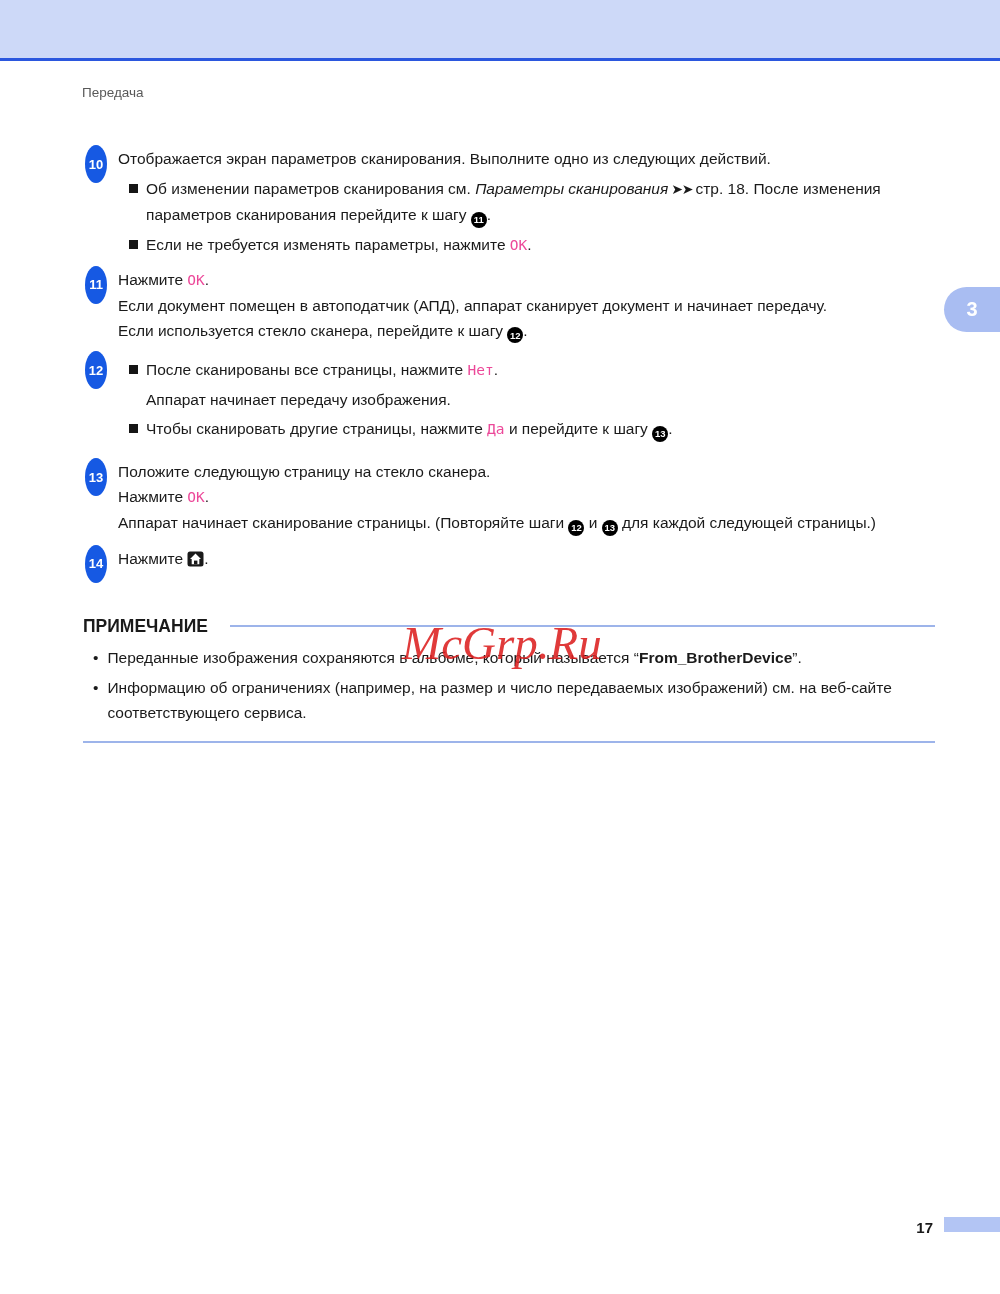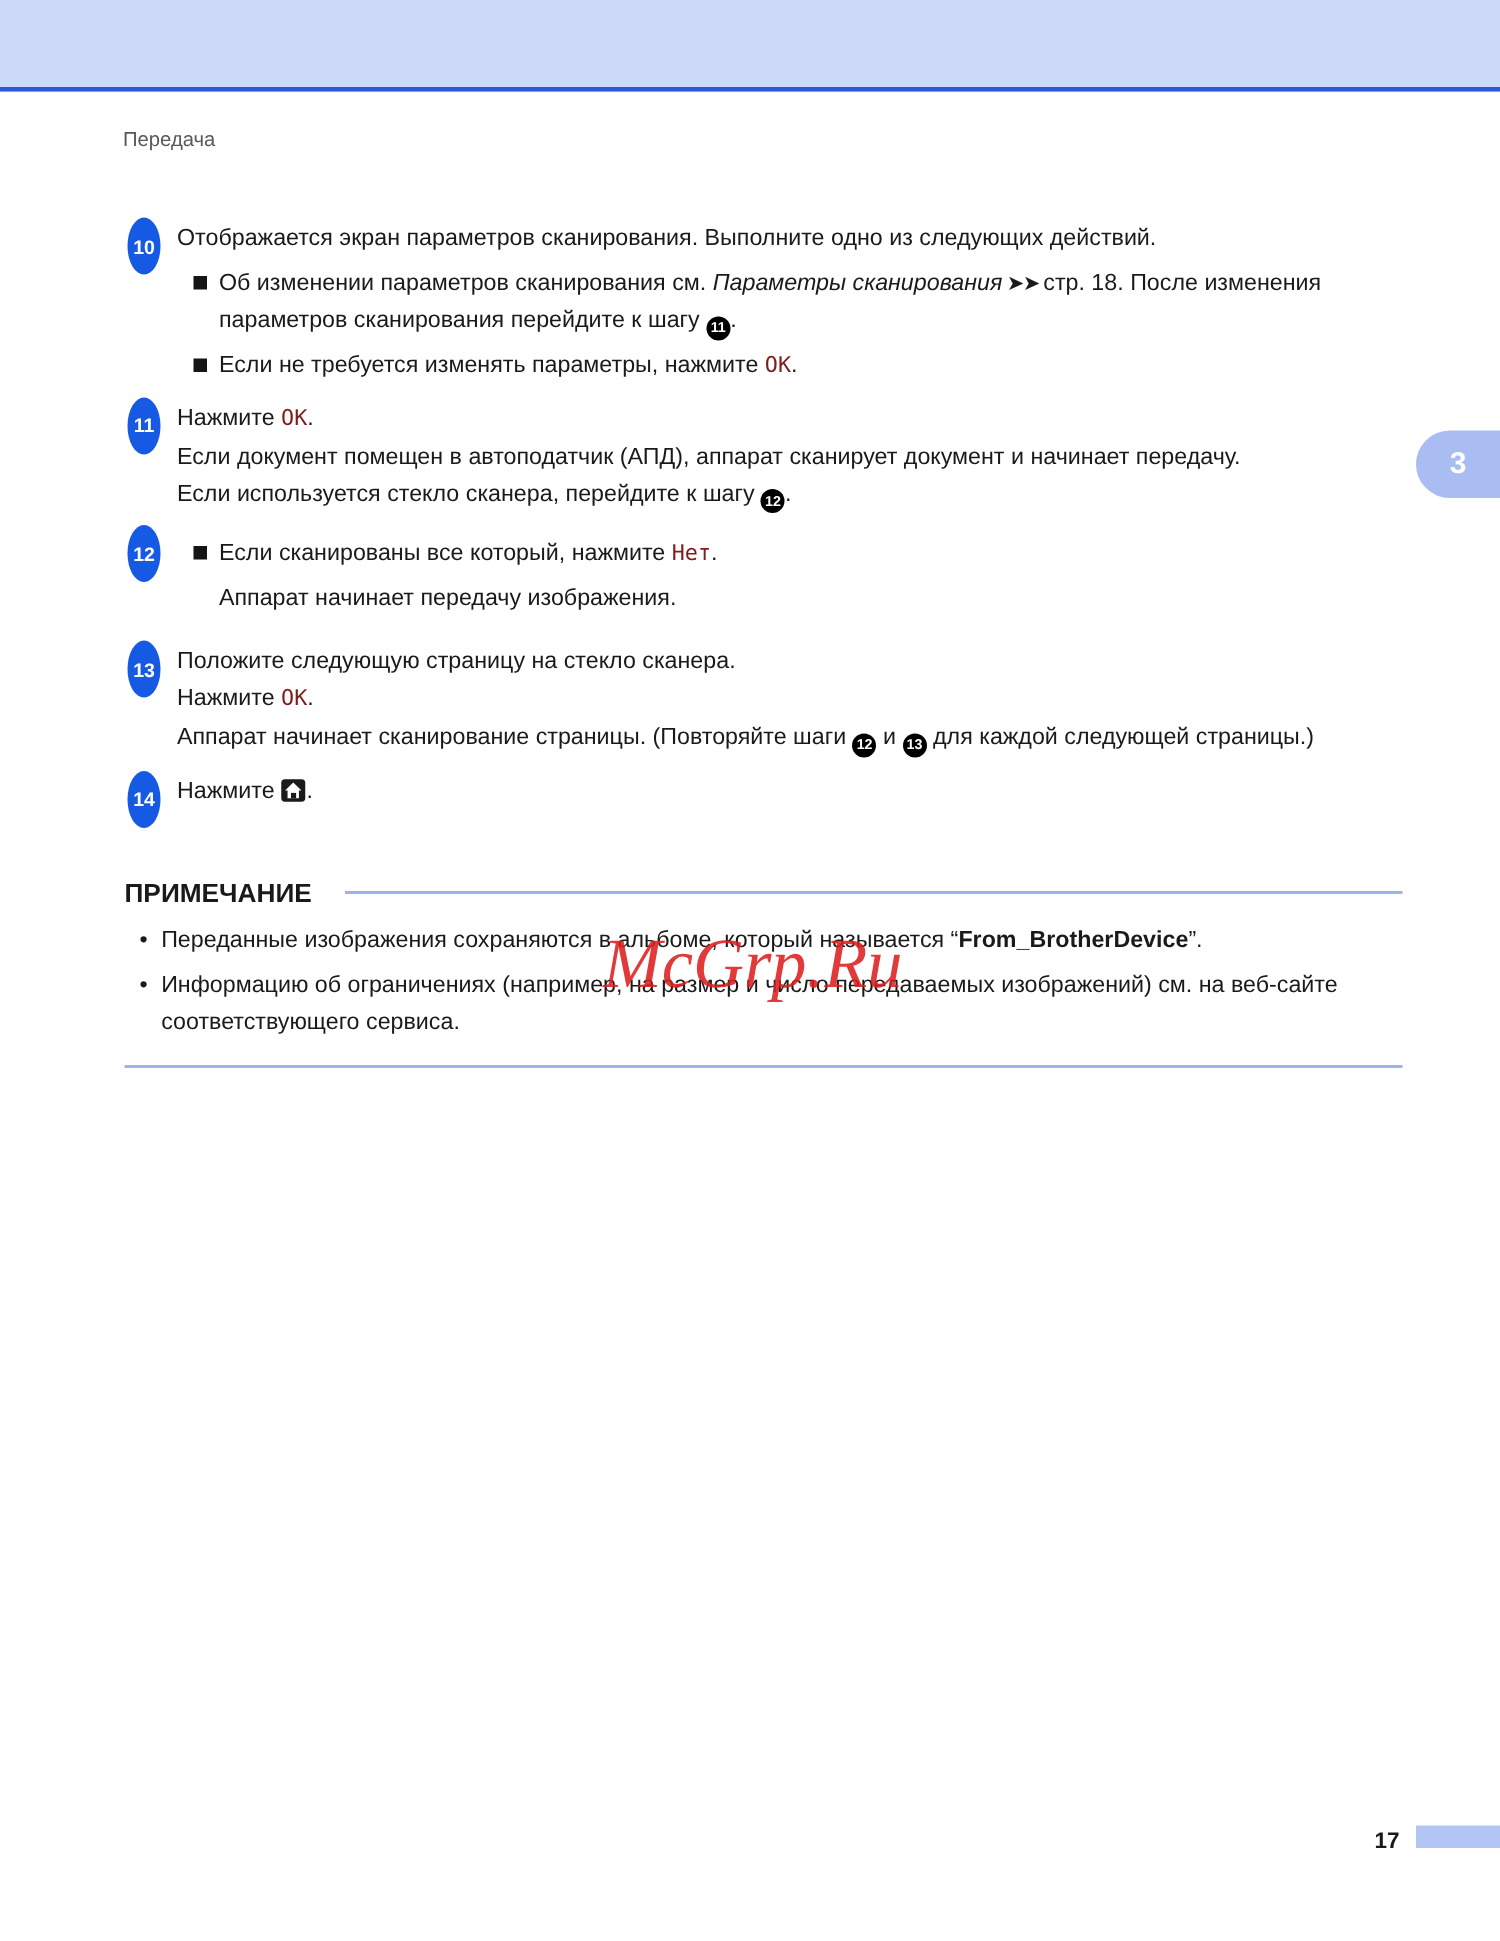--- a/index.html
+++ b/index.html
@@ -23,21 +23,21 @@
 
   .brow { display:flex; margin-left:11px; }
   .bsq { width:9px; height:9px; background:#151515; margin:8px 8px 0 0; flex:none; }
   .btxt { flex:1; line-height:25px; }
   .sub { margin-left:28px; line-height:25px; }
 
   .mt4{margin-top:4px;} .mt5{margin-top:5px;} .mt7{margin-top:7px;}
   .mt8{margin-top:8px;} .mt15{margin-top:15px;}
   .mt44{margin-top:44px;}
 
-  .mono { font-family:"DejaVu Sans Mono", monospace; font-size:14.5px; color:#7f1d1d; white-space:pre; }
+  .mono { font-family:"DejaVu Sans Mono", monospace; font-size:14.5px; color:#ec4899; white-space:pre; }
   .ital { font-style:italic; }
   .bold { font-weight:bold;margin-top:27px; }
   .arrows { letter-spacing:-1px; font-size:14px; }
 
   .sref {
     display:inline-flex; width:16px; height:16px; background:#000; color:#fff;
     border-radius:50%; font-size:9.5px; font-weight:bold;
     align-items:center; justify-content:center; vertical-align:-3px;
   }
   .homeicon { vertical-align:-3px; }
@@ -94,23 +94,27 @@
       <div class="line"><span>Если документ помещен в автоподатчик (АПД), аппарат сканирует документ и начинает передачу.</span></div>
       <div class="line"><span>Если используется стекло сканера, перейдите к шагу </span><span class="sref">12</span><span>.</span></div>
     </div>
   </div>
 
   <div class="step mt7">
     <div class="snum">12</div>
     <div class="sbody">
       <div class="brow mt5">
         <span class="bsq"></span>
-        <span class="btxt"><span>Если сканированы все который, нажмите </span><span class="mono">Нет</span><span>.</span></span>
+        <span class="btxt"><span>После сканированы все страницы, нажмите </span><span class="mono">Нет</span><span>.</span></span>
       </div>
       <div class="sub mt4"><span>Аппарат начинает передачу изображения.</span></div>
+      <div class="brow mt4">
+        <span class="bsq"></span>
+        <span class="btxt"><span>Чтобы сканировать другие страницы, нажмите </span><span class="mono">Да</span><span> и перейдите к шагу </span><span class="sref">13</span><span>.</span></span>
+      </div>
     </div>
   </div>
 
   <div class="step mt15">
     <div class="snum">13</div>
     <div class="sbody">
       <div class="line"><span>Положите следующую страницу на стекло сканера.</span></div>
       <div class="line"><span>Нажмите </span><span class="mono">OK</span><span>.</span></div>
       <div class="line"><span>Аппарат начинает сканирование страницы. (Повторяйте шаги </span><span class="sref">12</span><span> и </span><span class="sref">13</span><span> для каждой следующей страницы.)</span></div>
     </div>

